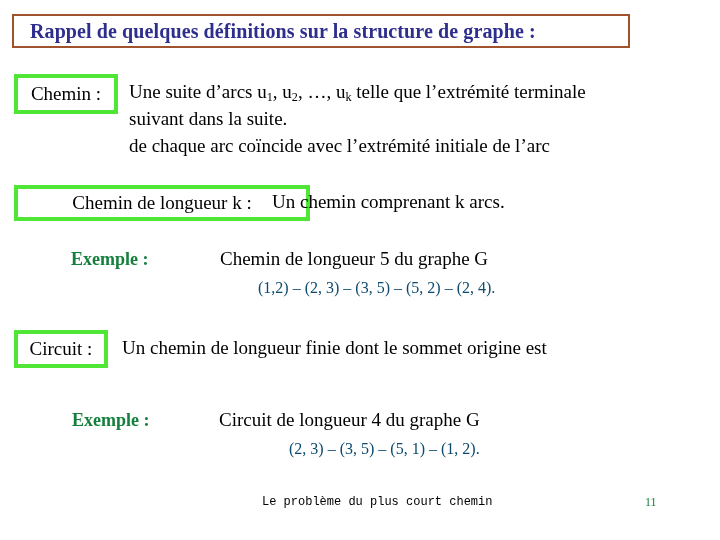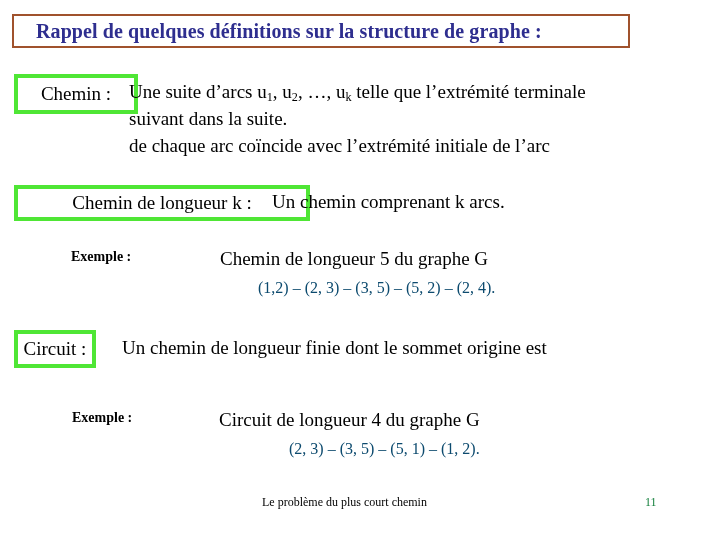--- a/index.html
+++ b/index.html
@@ -26,21 +26,21 @@
   .title-box {
     position: absolute;
     left: 12px;
     top: 14px;
     width: 618px;
     height: 34px;
     box-sizing: border-box;
     border: 2px solid #A0522D;
     display: flex;
     align-items: center;
-    padding-left: 22px;
+    padding-left: 16px;
   }
   .title-text {
     font-size: 20px;
     font-weight: bold;
     color: #2E2E8F;
     letter-spacing: 0.1px;
     white-space: nowrap;
   }
 
   
@@ -52,23 +52,23 @@
     display: flex;
     align-items: center;
     justify-content: center;
   }
   .green-box .label {
     font-size: 19px;
     color: #000000;
     white-space: nowrap;
   }
 
-  #box-chemin    { left: 14px; top: 74px;  width: 124px; height: 40px; }
+  #box-chemin    { left: 14px; top: 74px;  width: 104px; height: 40px; }
   #box-longueur  { left: 14px; top: 185px; width: 296px; height: 36px; }
-  #box-circuit   { left: 14px; top: 330px; width: 82px;  height: 38px; }
+  #box-circuit   { left: 14px; top: 330px; width: 94px;  height: 38px; }
 
   
   .para {
     position: absolute;
     font-size: 19px;
     line-height: 27px;
     color: #000000;
   }
   #para-chemin   { left: 129px; top: 78px;  width: 585px; }
   #para-longueur { left: 272px; top: 188px; width: 440px; }
@@ -86,23 +86,23 @@
 
   
   .example-block {
     position: absolute;
   }
   #example-1 { left: 0px; top: 247px; width: 720px; }
   #example-2 { left: 0px; top: 408px; width: 720px; }
 
   .example-label {
     position: absolute;
-    font-size: 14px;
+    font-size: 18px;
     font-weight: bold;
-    color: #000000;
+    color: #15803d;
     white-space: nowrap;
   }
   #example-1 .example-label { left: 71px; top: 2px; }
   #example-2 .example-label { left: 72px; top: 2px; }
 
   .example-line1 {
     position: absolute;
     font-size: 19px;
     white-space: nowrap;
     color: #000000;
@@ -120,20 +120,21 @@
   #example-2 .example-line2 { left: 289px; top: 32px; }
 
   
   .footer-text {
     position: absolute;
     left: 262px;
     top: 495px;
     font-size: 12px;
     color: #000000;
     white-space: nowrap;
+    font-family: Liberation Mono, monospace;
   }
   .footer-page {
     position: absolute;
     left: 645px;
     top: 495px;
     font-size: 12px;
     color: #15803d;
     white-space: nowrap;
   }
 </style>

